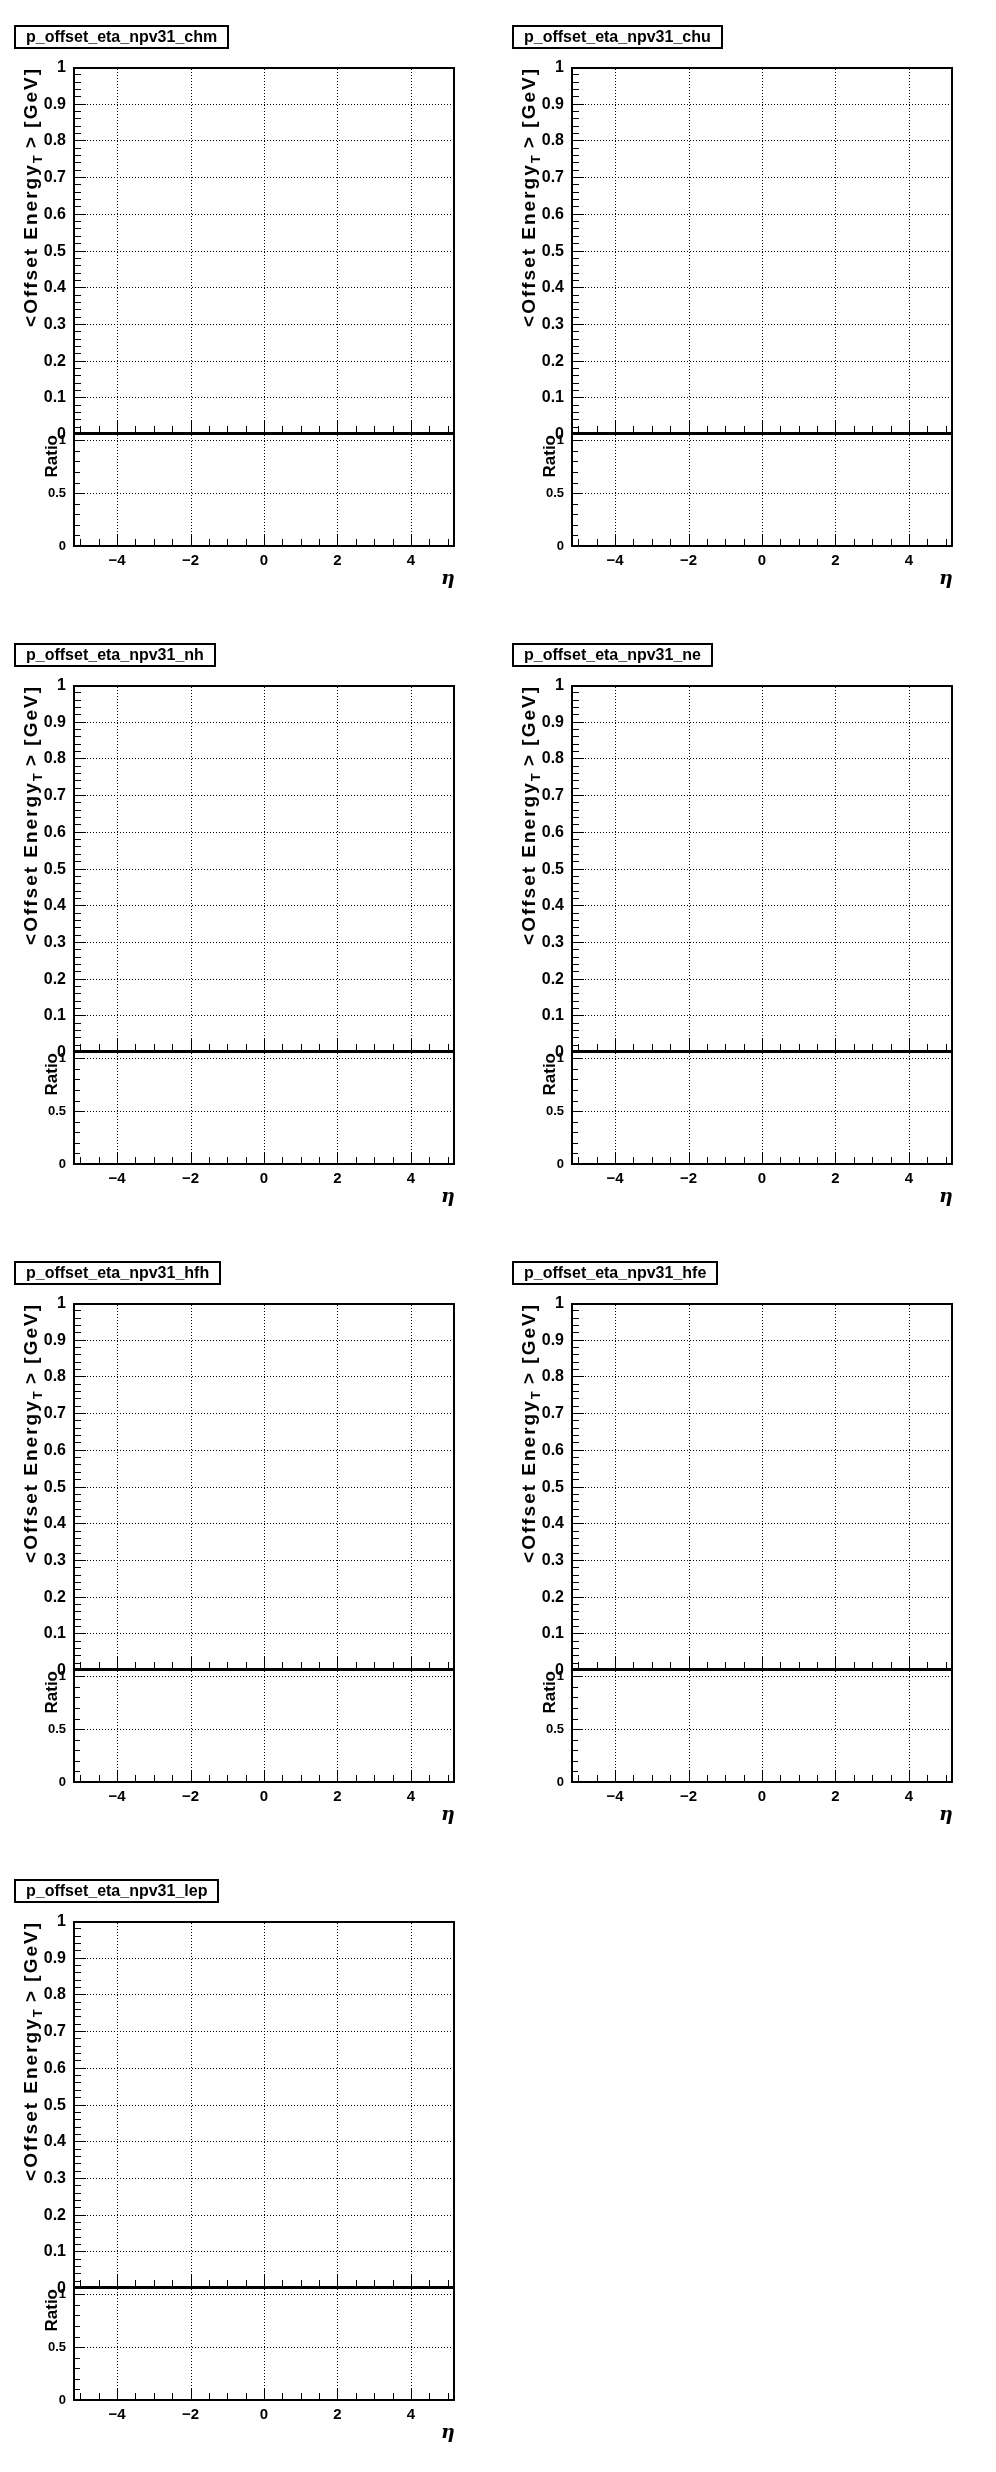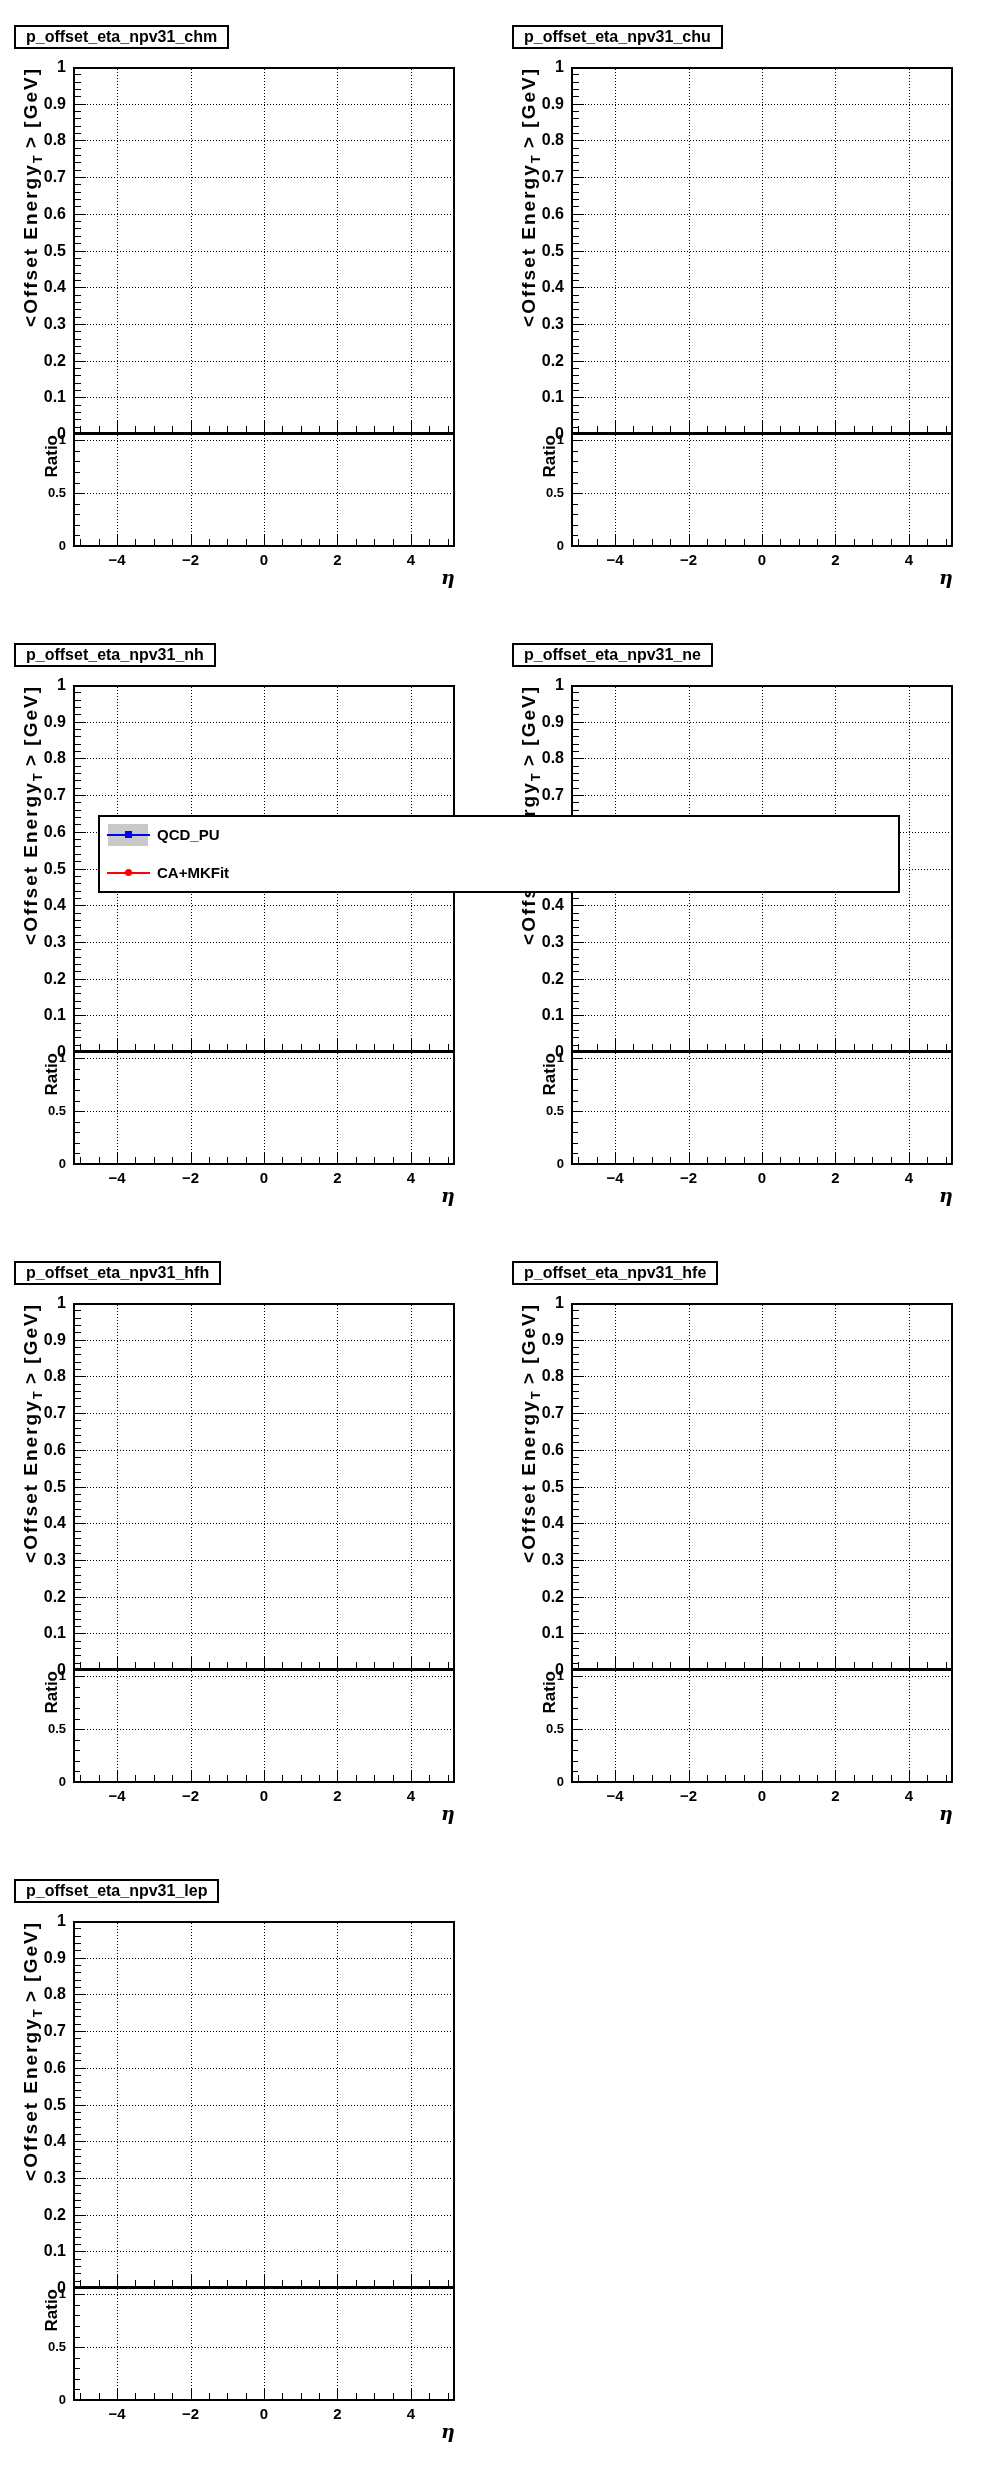--- a/index.html
+++ b/index.html
@@ -1093,22 +1093,13 @@
       <div class="xlab" style="left: 97.0769px; top: 552px;">−4</div>
       <div class="xlab" style="left: 170.538px; top: 552px;">−2</div>
       <div class="xlab" style="left: 244px; top: 552px;">0</div>
       <div class="xlab" style="left: 317.462px; top: 552px;">2</div>
       <div class="xlab" style="left: 390.923px; top: 552px;">4</div>
       <div class="eta" style="left: 436px; top: 568px;">η</div>
       <div class="axtitle" style="left: 20px; top: 67px; font-size: 19px; letter-spacing: 2px; line-height: 22px;"><span>&lt;Offset Energy</span><sub style="font-size: 13px; letter-spacing: 0px;">T</sub><span> &gt; [GeV]</span></div>
       <div class="axtitle" style="left: 42px; top: 435px; font-size: 17px; line-height: 20px;">Ratio</div>
       <div class="titlebox" style="left: 14px; top: 25px;">p_offset_eta_npv31_lep</div>
     </div>
-    <div class="legend" style="left: 98px; top: 815px; width: 798px; height: 74px;">
-      <div class="leg-band" style="left: 8px; top: 7px; width: 40px; height: 22px; background: rgb(201, 201, 201);"></div>
-      <div class="leg-line" style="left: 7px; top: 17px; width: 43px; background: rgb(0, 0, 255);"></div>
-      <div class="leg-marker" style="left: 25px; top: 14px; background: rgb(0, 0, 255);"></div>
-      <div class="leg-label" style="left: 57px; top: 9px;">QCD_PU</div>
-      <div class="leg-line" style="left: 7px; top: 55px; width: 43px; background: rgb(255, 0, 0);"></div>
-      <div class="leg-marker" style="left: 25px; top: 52px; background: rgb(255, 0, 0); border-radius: 50%;"></div>
-      <div class="leg-label" style="left: 57px; top: 47px;">CA+MKFit</div>
-    </div>
   </div>
 
 </body></html>

